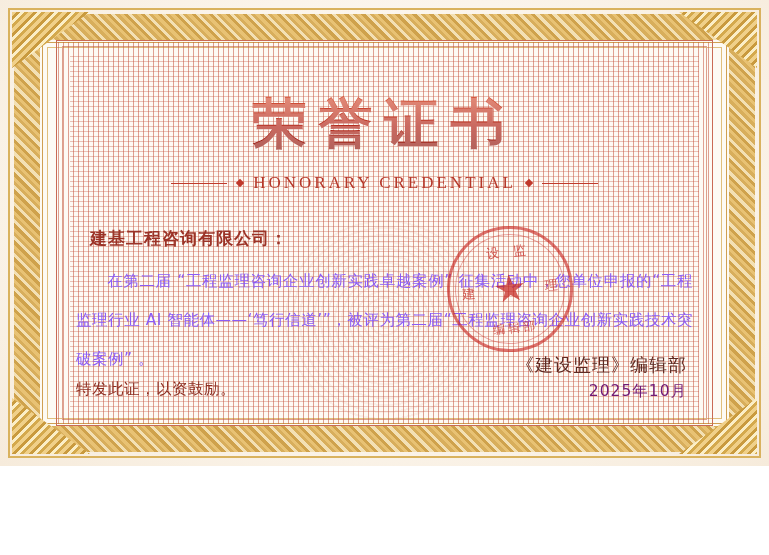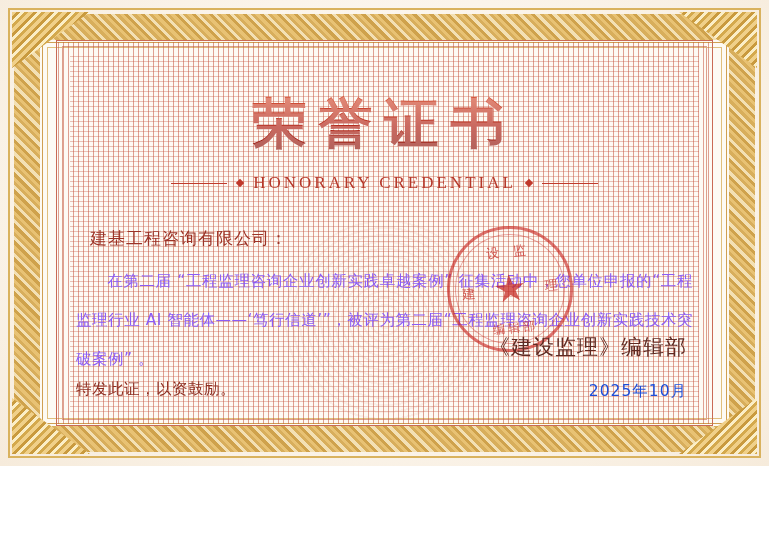--- a/index.html
+++ b/index.html
@@ -183,21 +183,21 @@
   }
 
   .body {
     margin-top: 34px;
     color: #8c2f23;
     font-family: "DejaVu Sans", sans-serif;
   }
 
   .recipient {
     font-size: 17px;
-    font-weight: normal;
+    font-weight: bold;
     color: #9b3327;
     letter-spacing: 1px;
     margin-left: 14px;
   }
 
   .para {
     font-size: 15.5px;
     line-height: 2.5;
     margin-top: 12px;
     text-align: justify;
@@ -215,30 +215,30 @@
   
   .sign-block {
     position: absolute;
     right: 6px;
     bottom: 6px;
     text-align: right;
     color: #6b2a20;
     font-family: "DejaVu Sans", sans-serif;
   }
   .issuer {
-    font-size: 21px;
+    font-size: 18px;
     letter-spacing: 1px;
     color: #5d2a22;
     padding-left: 48px;
   }
   .issue-date {
     font-size: 15.5px;
-    margin-top: 20px;
+    margin-top: 4px;
     letter-spacing: 1px;
-    color: #1d4ed8;
+    color: #701a75;
     border-radius: 10px;
   }
 
   
   .seal {
     position: absolute;
     right: 120px;
     bottom: 56px;
     width: 120px;
     height: 120px;

